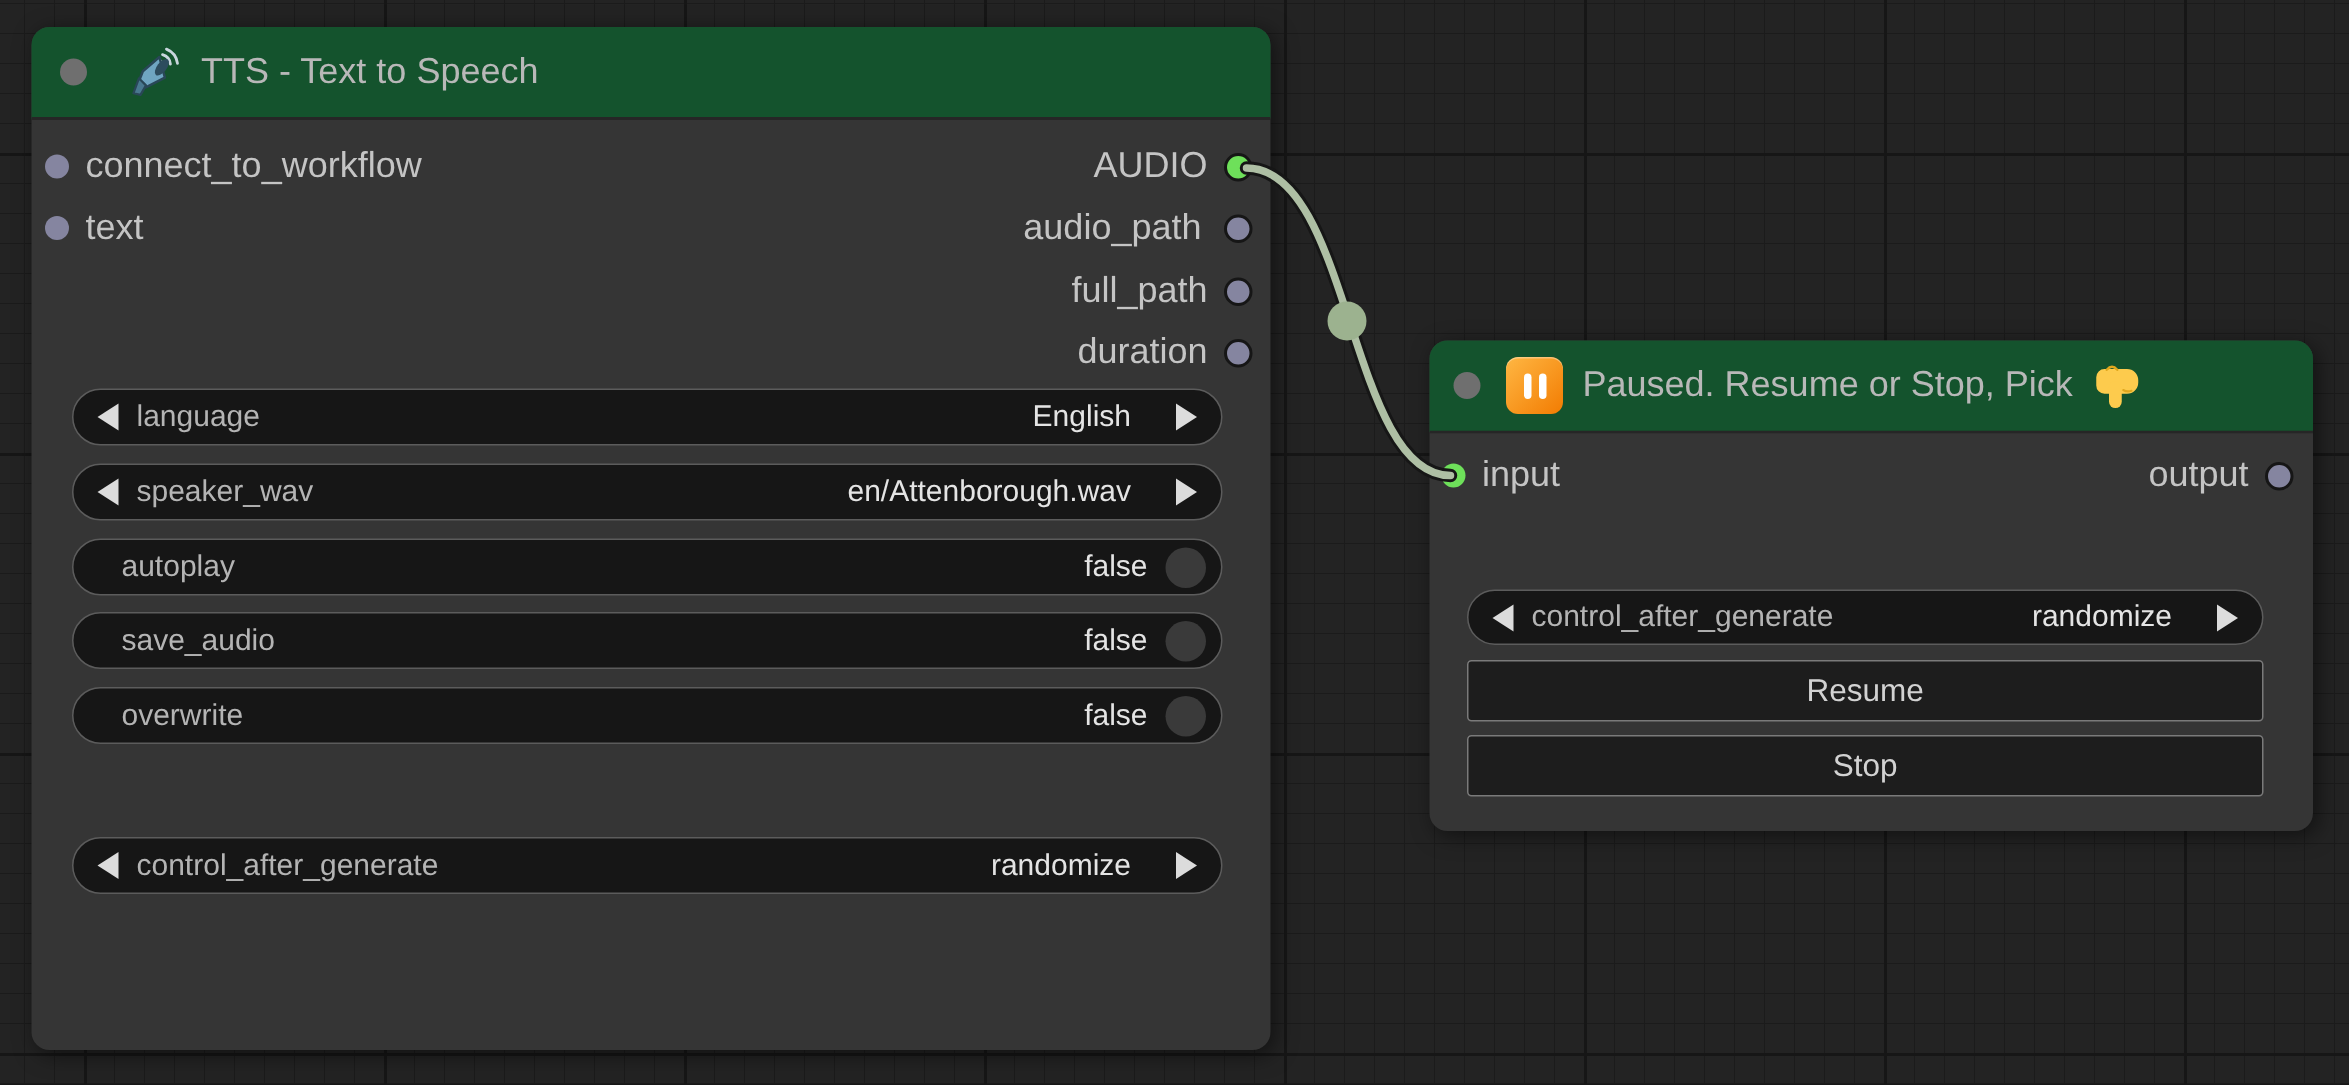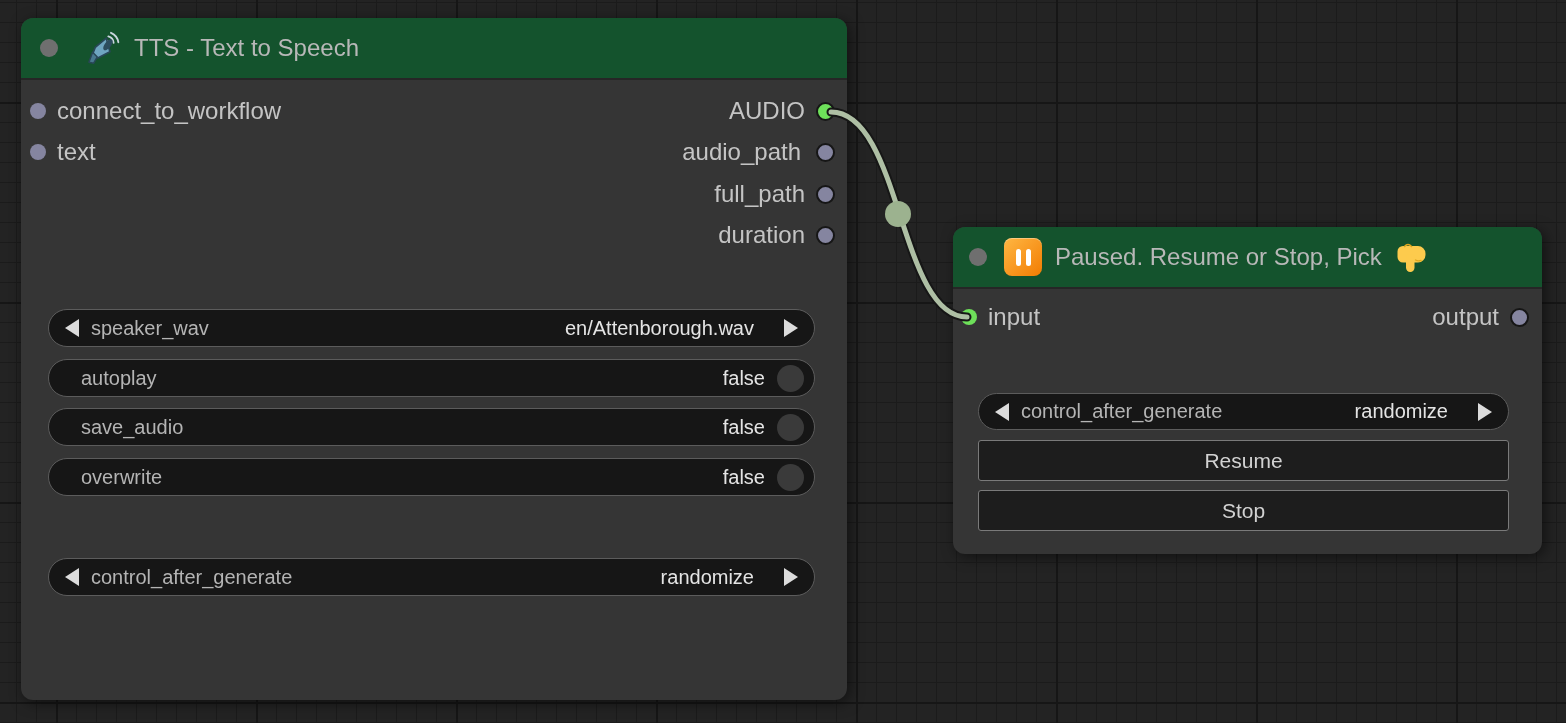--- a/index.html
+++ b/index.html
@@ -110,20 +110,26 @@
     </div>
     <div class="slot out" style="right:12px;top:163px;">
       <span>full_path</span>
       <span class="dot out"></span>
     </div>
     <div class="slot out" style="right:12px;top:204px;">
       <span>duration</span>
       <span class="dot out"></span>
     </div>
 
+    <div class="widget combo" style="top:241px;">
+      <span class="arr left"></span>
+      <span class="wlabel">language</span>
+      <span class="wvalue">English</span>
+      <span class="arr right"></span>
+    </div>
     <div class="widget combo" style="top:291px;">
       <span class="arr left"></span>
       <span class="wlabel">speaker_wav</span>
       <span class="wvalue">en/Attenborough.wav</span>
       <span class="arr right"></span>
     </div>
     <div class="widget toggle" style="top:341px;">
       <span class="wlabel">autoplay</span>
       <span class="wvalue">false</span>
       <span class="knob"></span>

